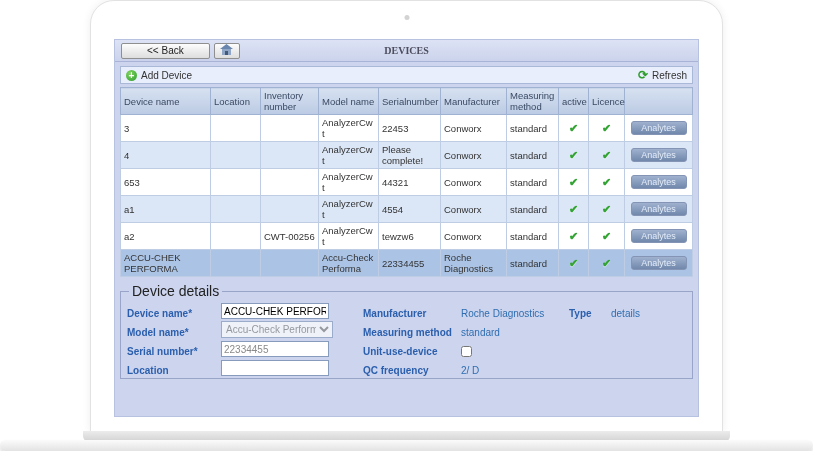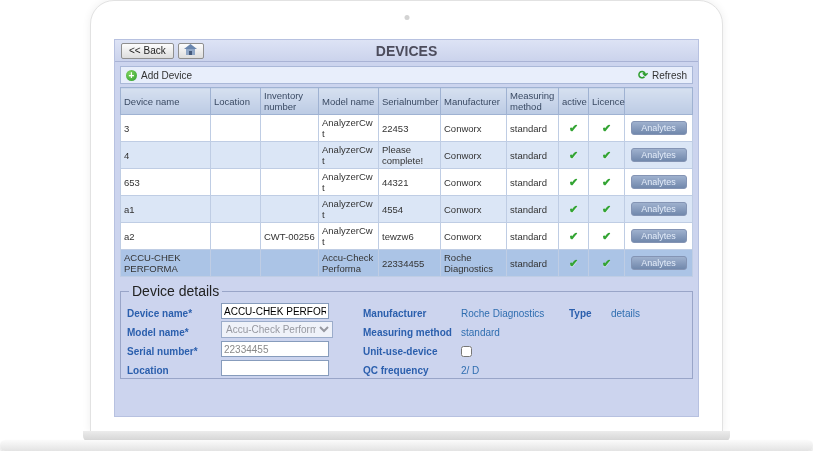--- a/index.html
+++ b/index.html
@@ -46,26 +46,26 @@
     position:relative; height:22px;
     background:linear-gradient(#dde3f5,#cbd3ec);
     border-bottom:1px solid #a9b3d5;
     display:flex; align-items:center; padding:0 6px; gap:4px;
   }
   .btn {
     font-family:"Liberation Sans", sans-serif;
     font-size:10px; color:#222;
     background:linear-gradient(#fdfdfd,#dddddd);
     border:1px solid #8f8f8f; border-radius:2px;
-    padding:1px 7px; height:16px; line-height:12px; cursor:pointer;
+    padding:1px 25px; height:16px; line-height:12px; cursor:pointer;
   }
   .btn-home { width:26px; padding:0; display:flex; align-items:center; justify-content:center; }
   .page-title {
     position:absolute; left:0; right:0; text-align:center;
-    font-weight:bold; font-size:14px; color:#4c4c5c; pointer-events:none;
+    font-weight:bold; font-size:10px; color:#4c4c5c; pointer-events:none;font-family:Liberation Serif, serif;
   }
 
   
   .toolbar {
     margin:4px 5px 0; height:18px;
     background:#e8eefb; border:1px solid #aab8d8;
     display:flex; align-items:center; justify-content:space-between;
     padding:0 5px;
   }
   .tool-group { display:flex; align-items:center; gap:4px; cursor:pointer; }

